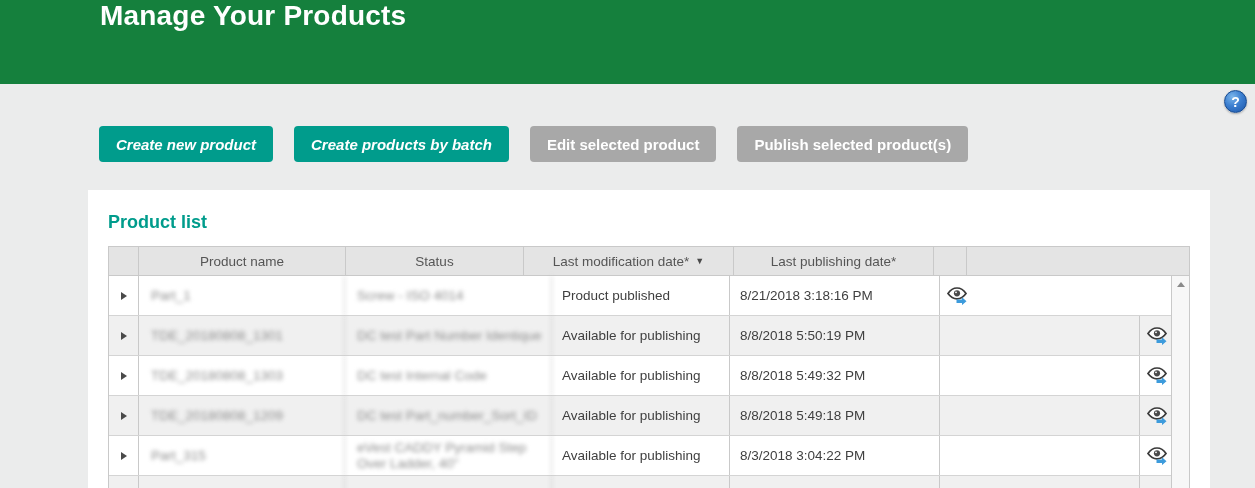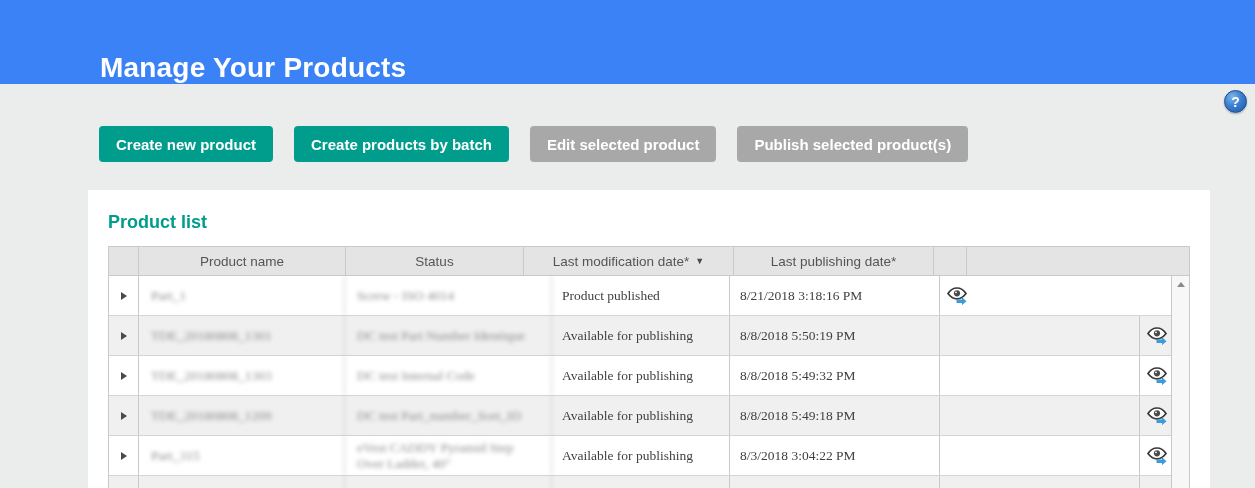--- a/index.html
+++ b/index.html
@@ -6,22 +6,22 @@
   html,body { width:1255px; height:488px; overflow:hidden; }
   body {
     font-family:"Liberation Sans", sans-serif;
     background:#ebecec;
     position:relative;
   }
 
   
   .topbar {
     position:absolute; left:0; top:0; width:1255px; height:84px;
-    background:#3b82f6;
-    display:flex; align-items:flex-end;
+    background:#15803d;
+    display:flex; align-items:flex-start;
   }
   .topbar h1 {
     margin-left:100px; color:#ffffff; font-size:28px; font-weight:bold;
     letter-spacing:.2px;
   }
 
   
   .help-btn {
     position:absolute; left:1224px; top:90px; width:23px; height:23px;
     border-radius:50%;
@@ -36,21 +36,21 @@
   
   .toolbar {
     position:absolute; left:99px; top:126px;
     display:flex; gap:21px;
   }
   .btn {
     height:36px; padding:0 17px; border:none; border-radius:4px;
     color:#ffffff; font-family:"Liberation Sans", sans-serif;
     font-size:15px; font-weight:bold; cursor:pointer; white-space:nowrap;
   }
-  .btn.primary { background:#009c8c; }
+  .btn.primary { background:#009c8c;font-style:italic; }
   .btn.secondary { background:#a8a8a8; }
 
   
   .panel {
     position:absolute; left:88px; top:190px; width:1122px; height:320px;
     background:#ffffff;
   }
   .panel h2 {
     margin:22px 0 12px 20px; color:#009c8c; font-size:18px; font-weight:bold;
   }
@@ -77,21 +77,21 @@
   .c-mod    { width:210px; }
   .c-pub    { width:200px; }
   .c-view   { width:33px; }
   .c-scroll { width:18px; }
 
   .tbody { position:relative; }
   .row { display:flex; height:40px; background:#ffffff; border-bottom:1px solid #d4d4d4; width:1064px; }
   .row.alt { background:#f0f0f0; }
   .td {
     display:flex; align-items:center; border-right:1px solid #c9c9c9;
-    overflow:hidden; line-height:1.15;font-family:Liberation Serif, serif;
+    overflow:hidden; line-height:1.15;
   }
   .td.c-expand { justify-content:center; }
   .td.c-id, .td.c-name { padding-left:12px; padding-right:8px; }
   .td.c-status, .td.c-mod, .td.c-pub { padding-left:10px; padding-right:6px; }
   .td.c-view { justify-content:center; border-right:none; }
 
   .redacted { filter:blur(2.3px); color:#8d8d8d; }
 
   .tri {
     width:0; height:0; display:inline-block;

